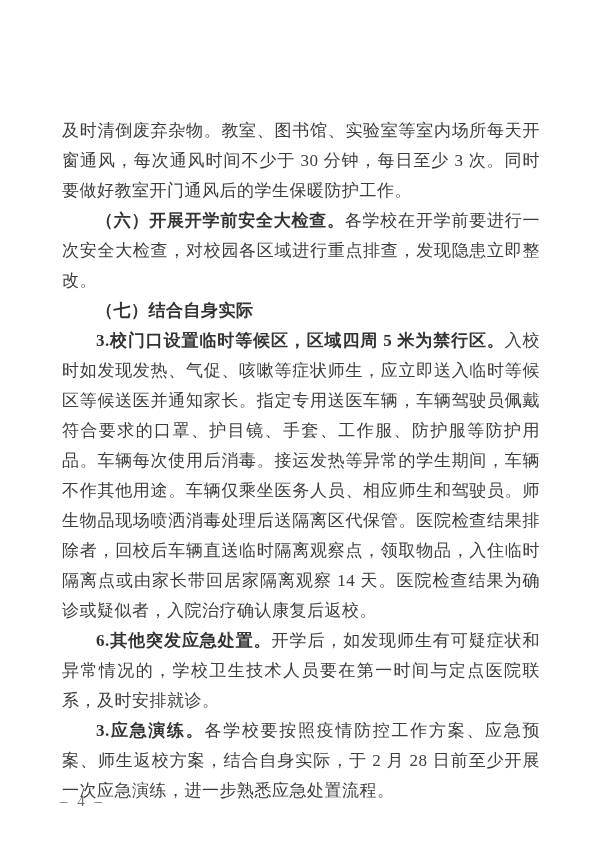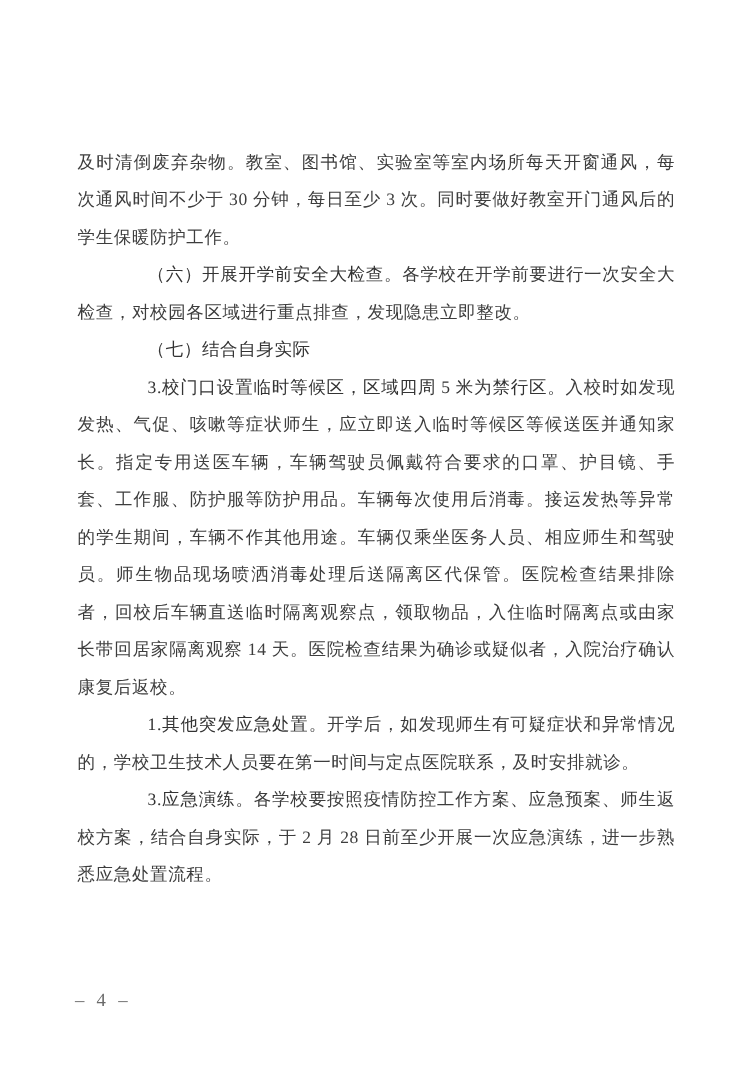--- a/index.html
+++ b/index.html
@@ -13,37 +13,36 @@
     height: 856px;
     background: #ffffff;
     overflow: hidden;
     font-family: "Liberation Serif", "DejaVu Serif", serif;
   }
   .content {
     position: absolute;
     left: 62px;
     top: 116px;
     width: 478px;
-    font-size: 14px;
+    font-size: 17px;
     line-height: 30px;
     color: #3d3d3d;
     text-align: justify;
     letter-spacing: 0.5px;
   }
   .para {
     margin: 0;
     text-indent: 2em;
   }
   .para.no-indent {
     text-indent: 0;
   }
   .seg.bold {
-    font-weight: normal;
+    font-weight: bold;
     color: #333333;
-    margin-left: 28px;
   }
   .page-footer {
     position: absolute;
     left: 60px;
     top: 793px;
     font-size: 15px;
     color: #6a6a6a;
     letter-spacing: 3px;
     font-family: "Liberation Serif", "DejaVu Serif", serif;
   }
@@ -56,21 +55,21 @@
   <div class="content">
 
     <p class="para no-indent"><span class="seg">及时清倒废弃杂物。教室、图书馆、实验室等室内场所每天开窗通风，每次通风时间不少于 30 分钟，每日至少 3 次。同时要做好教室开门通风后的学生保暖防护工作。</span></p>
 
     <p class="para"><span class="seg bold">（六）开展开学前安全大检查。</span><span class="seg">各学校在开学前要进行一次安全大检查，对校园各区域进行重点排查，发现隐患立即整改。</span></p>
 
     <p class="para"><span class="seg bold">（七）结合自身实际</span></p>
 
     <p class="para"><span class="seg bold">3.校门口设置临时等候区，区域四周 5 米为禁行区。</span><span class="seg">入校时如发现发热、气促、咳嗽等症状师生，应立即送入临时等候区等候送医并通知家长。指定专用送医车辆，车辆驾驶员佩戴符合要求的口罩、护目镜、手套、工作服、防护服等防护用品。车辆每次使用后消毒。接运发热等异常的学生期间，车辆不作其他用途。车辆仅乘坐医务人员、相应师生和驾驶员。师生物品现场喷洒消毒处理后送隔离区代保管。医院检查结果排除者，回校后车辆直送临时隔离观察点，领取物品，入住临时隔离点或由家长带回居家隔离观察 14 天。医院检查结果为确诊或疑似者，入院治疗确认康复后返校。</span></p>
 
-    <p class="para"><span class="seg bold">1.其他突发应急处置。</span><span class="seg">开学后，如发现师生有可疑症状和异常情况的，学校卫生技术人员要在第一时间与定点医院联系，及时安排就诊。</span></p>
+    <p class="para"><span class="seg bold">6.其他突发应急处置。</span><span class="seg">开学后，如发现师生有可疑症状和异常情况的，学校卫生技术人员要在第一时间与定点医院联系，及时安排就诊。</span></p>
 
     <p class="para"><span class="seg bold">3.应急演练。</span><span class="seg">各学校要按照疫情防控工作方案、应急预案、师生返校方案，结合自身实际，于 2 月 28 日前至少开展一次应急演练，进一步熟悉应急处置流程。</span></p>
 
   </div>
 
   <div class="page-footer">– 4 –</div>
 
 </div>
 
 </body></html>

